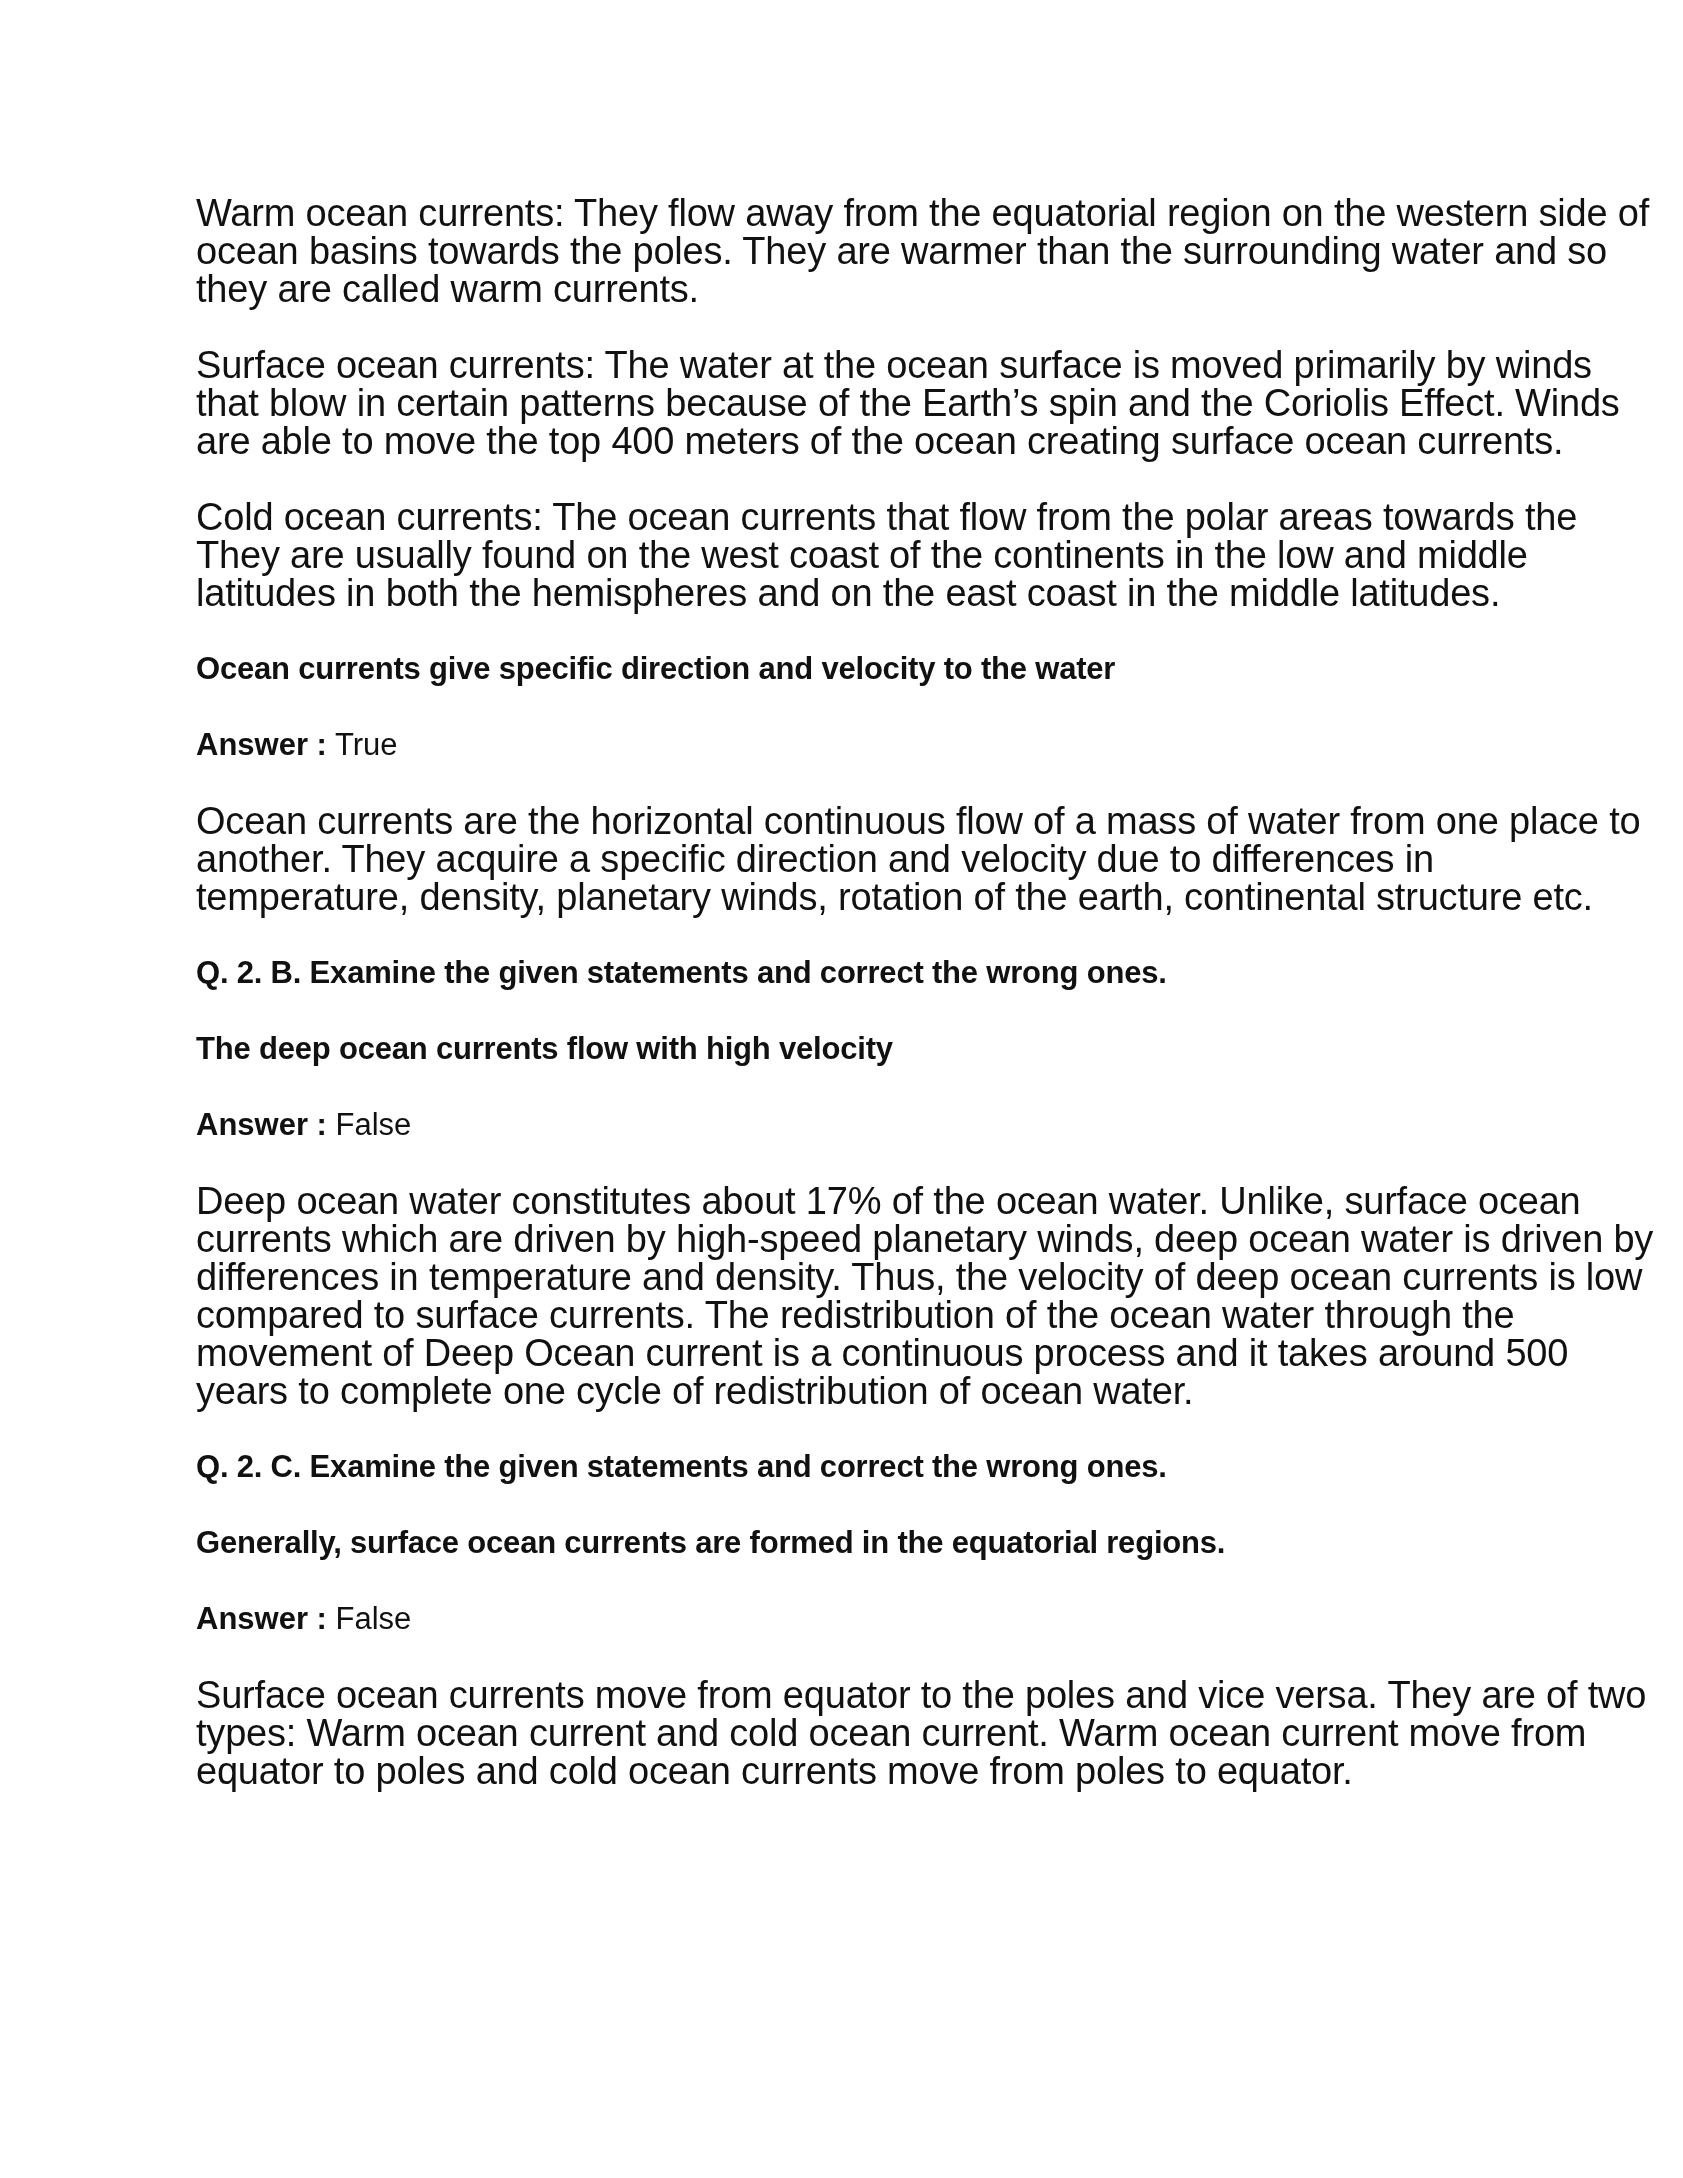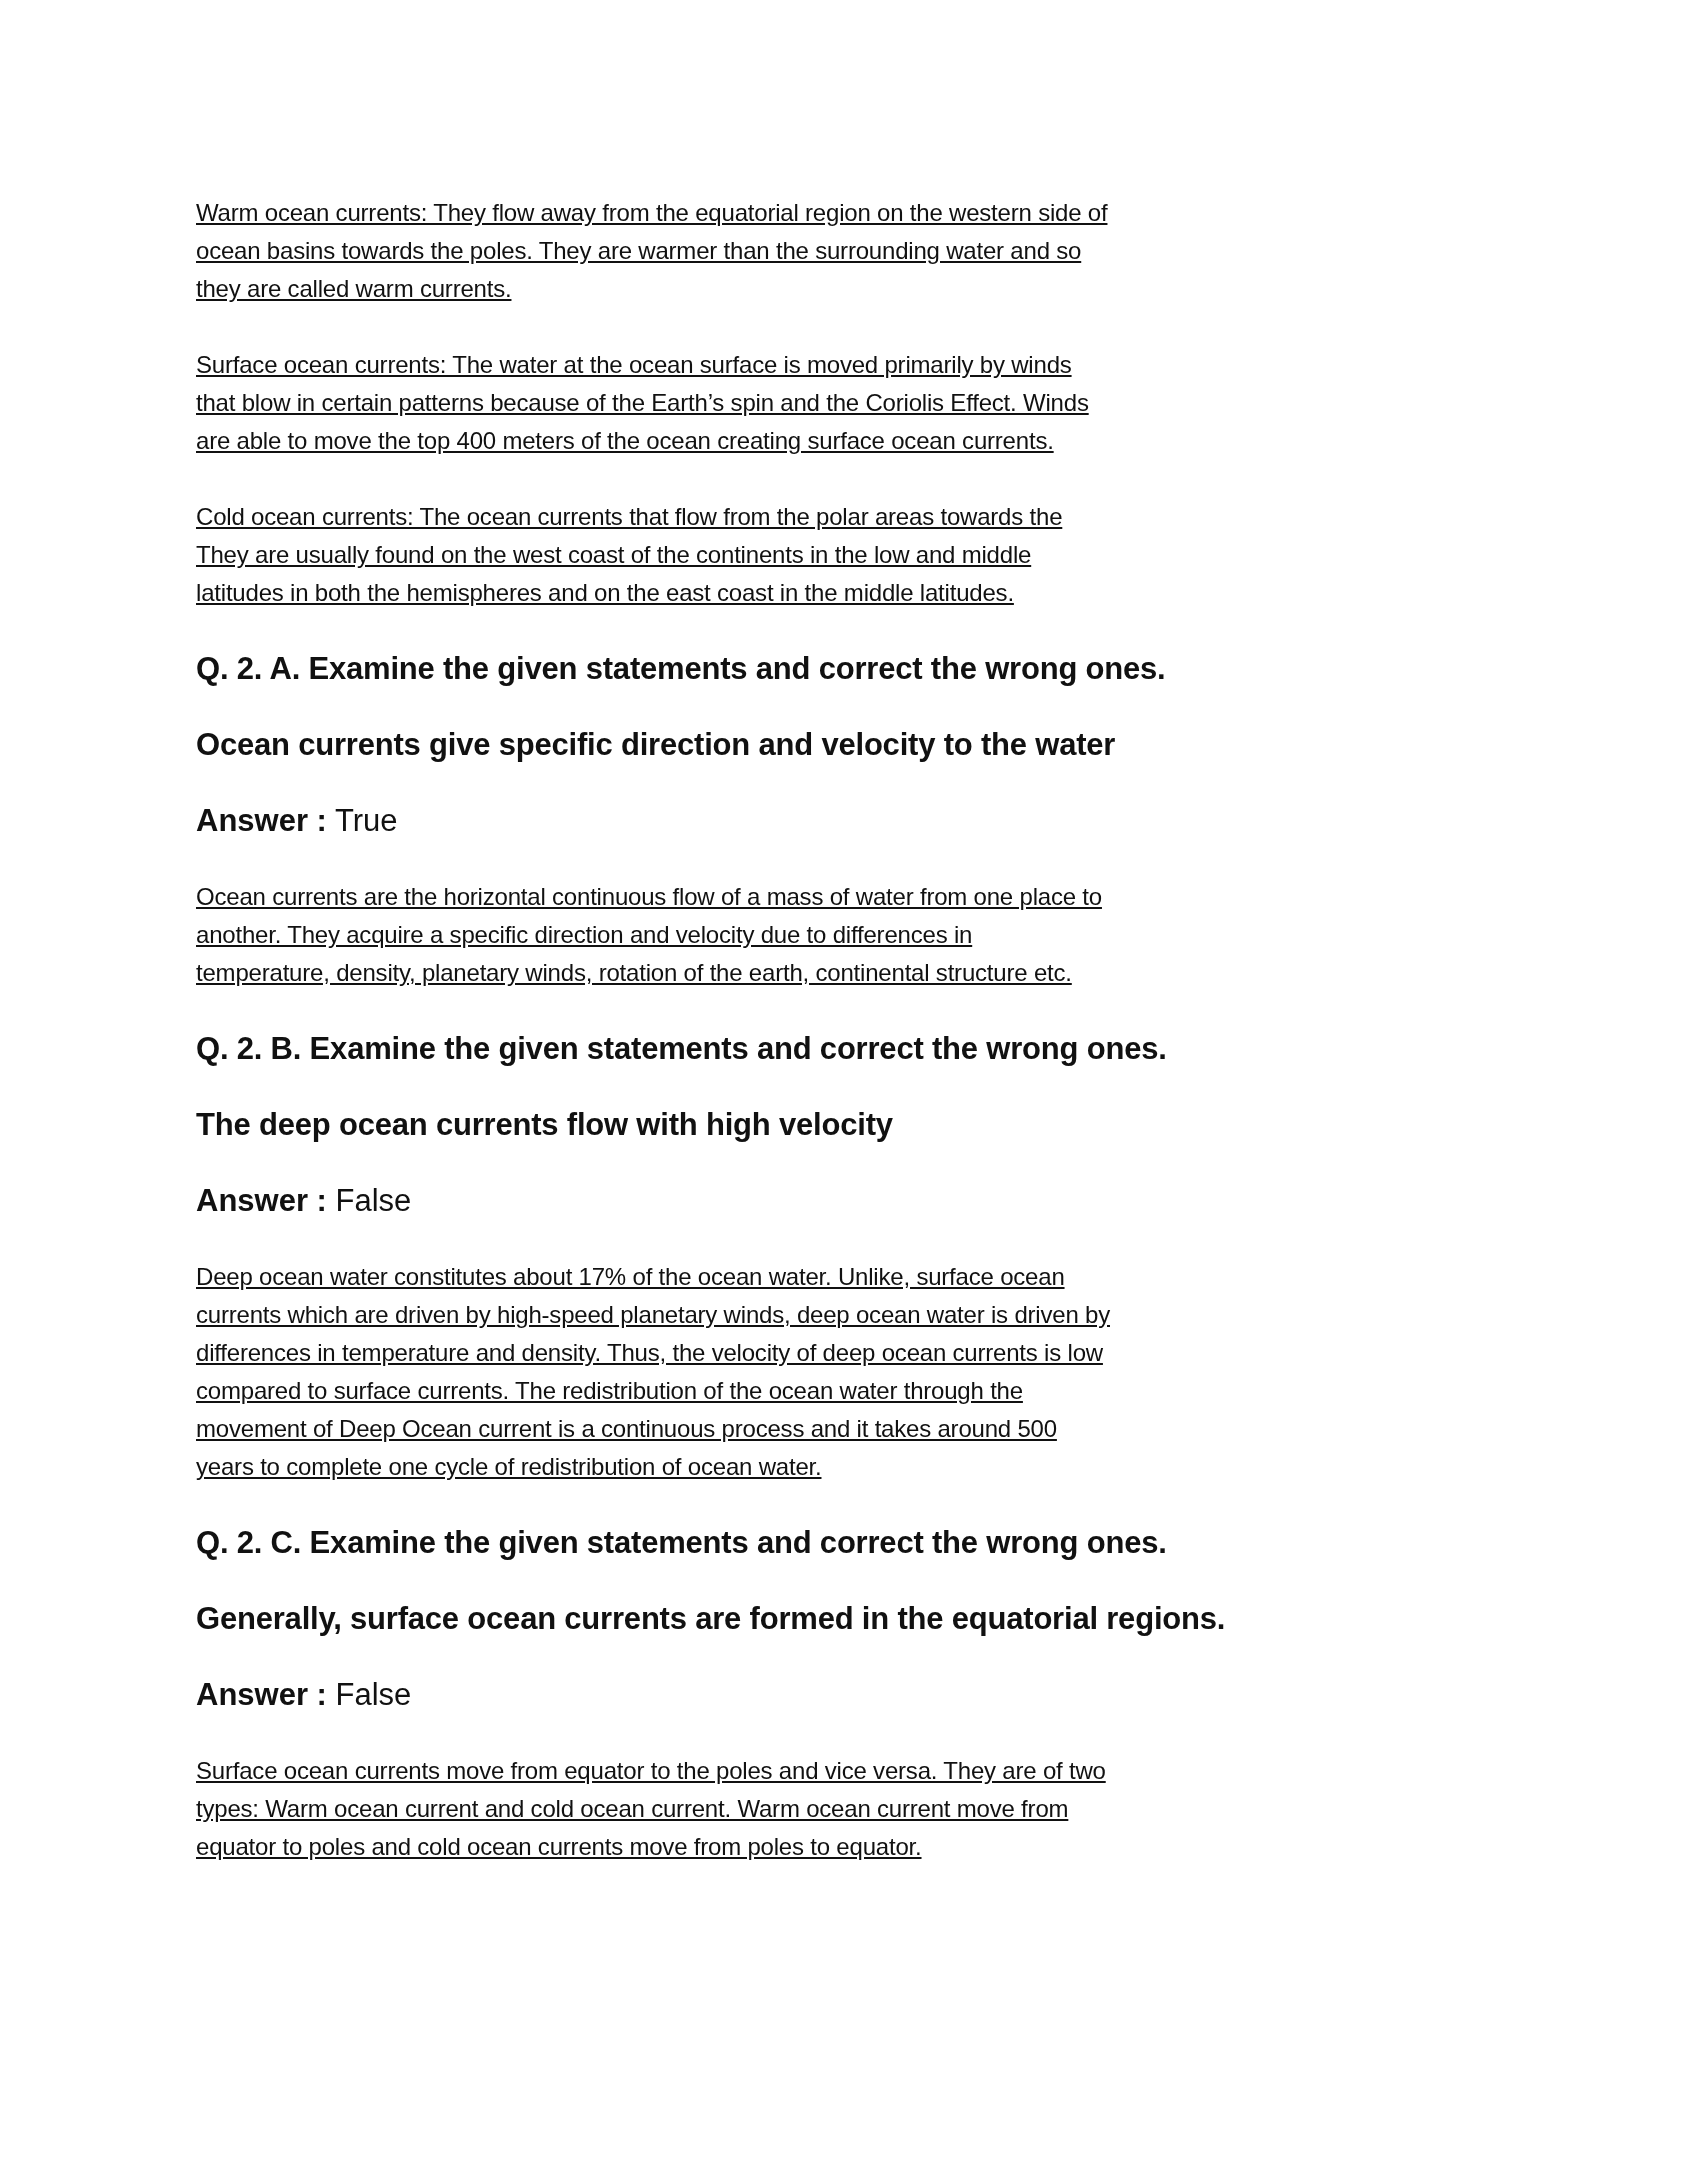--- a/index.html
+++ b/index.html
@@ -15,25 +15,24 @@
       font-family: "Liberation Sans", sans-serif;
       color: #111111;
     }
     .page {
       position: absolute;
       left: 196px;
       top: 194px;
       width: 1287px;
     }
     .para {
-      font-size: 24px;
+      font-size: 38px;
       line-height: 38px;
       margin: 0 0 38px 0;
       letter-spacing: -0.2px;
-      text-decoration: underline;
     }
     .para .line {
       display: block;
       white-space: nowrap;
     }
     .heading {
       font-size: 31px;
       line-height: 38px;
       font-weight: bold;
       margin: 0 0 38px 0;
@@ -65,21 +64,20 @@
     <span class="line">are able to move the top 400 meters of the ocean creating surface ocean currents.</span>
   </p>
 
   <p class="para">
     <span class="line">Cold ocean currents: The ocean currents that flow from the polar areas towards the</span>
     <span class="line">They are usually found on the west coast of the continents in the low and middle</span>
     <span class="line">latitudes in both the hemispheres and on the east coast in the middle latitudes.</span>
   </p>
 
   <section>
-    <p class="heading">Q. 2. A. Examine the given statements and correct the wrong ones.</p>
     <p class="heading">Ocean currents give specific direction and velocity to the water</p>
     <p class="answer">
       <span class="label">Answer :</span><span> True</span>
     </p>
     <p class="para">
       <span class="line">Ocean currents are the horizontal continuous flow of a mass of water from one place to</span>
       <span class="line">another. They acquire a specific direction and velocity due to differences in</span>
       <span class="line">temperature, density, planetary winds, rotation of the earth, continental structure etc.</span>
     </p>
   </section>

